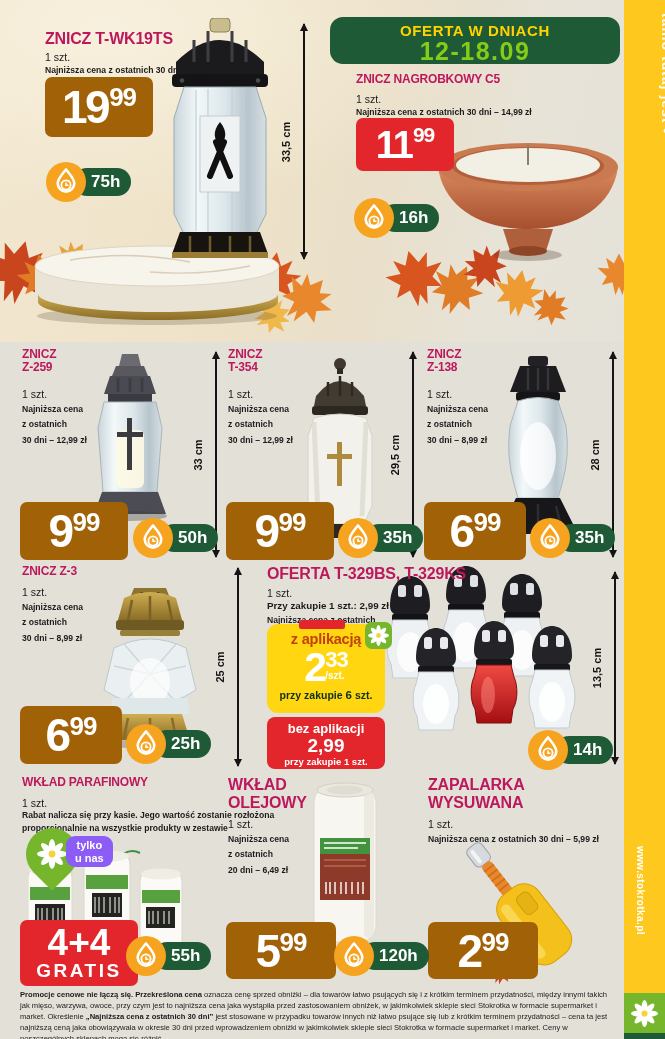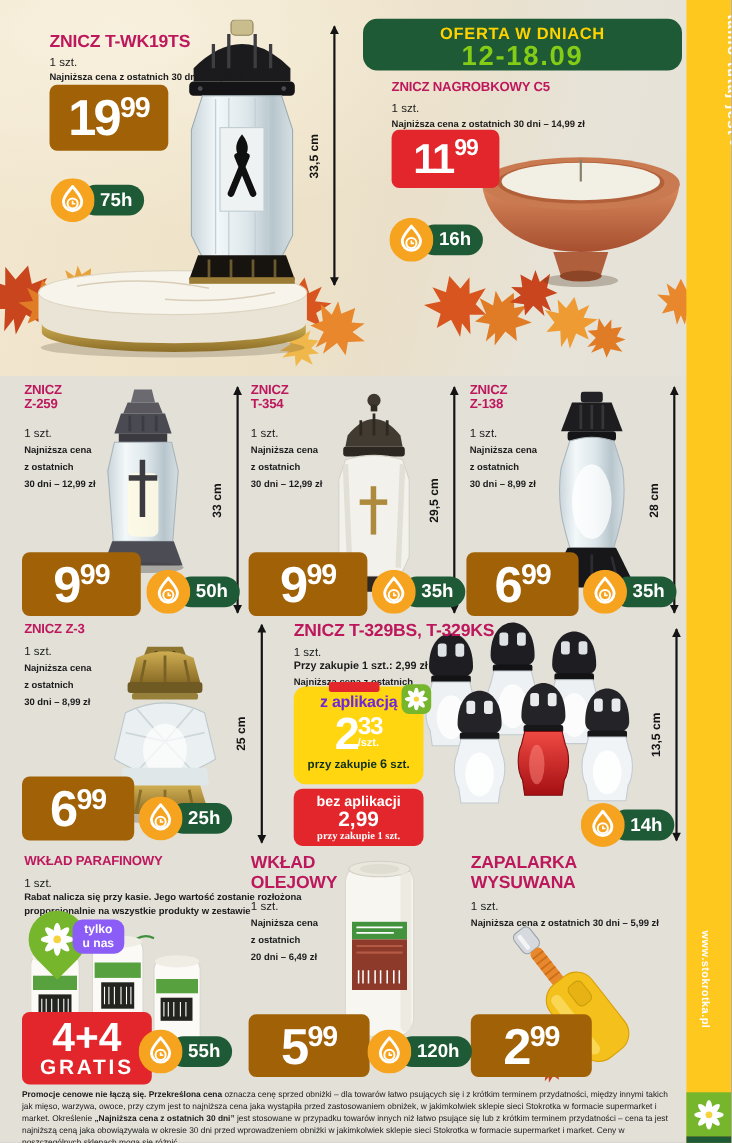--- a/index.html
+++ b/index.html
@@ -43,35 +43,35 @@
   .sidebar{position:absolute;left:624px;top:0;width:41px;height:1039px;background:#ffc81f;z-index:9;}
   .slogan{position:absolute;top:13px;left:0;width:41px;text-align:center;writing-mode:vertical-rl;
           color:#fff;font-weight:bold;font-size:13.5px;letter-spacing:1.2px;white-space:nowrap;left:9px;}
   .slogan .dot{font-size:11px;letter-spacing:0;}
   .url{position:absolute;top:846px;left:11px;writing-mode:vertical-rl;color:#fff;font-weight:bold;font-size:10px;letter-spacing:.4px;}
   .daisysq{position:absolute;top:993px;left:0;width:41px;height:40px;background:#76b62c;display:flex;align-items:center;justify-content:center;}
   .sb-foot{position:absolute;top:1033px;left:0;width:41px;height:6px;background:#1d5a35;}
   
   .appbox{position:absolute;left:267px;top:624px;width:118px;height:89px;background:#ffd60f;border-radius:11px;z-index:6;text-align:center;}
   .app-tab{position:absolute;top:-4px;left:32px;width:46px;height:9px;background:#e2262b;border-radius:2.5px;}
-  .app-head{margin-top:7px;font-size:14.5px;font-weight:bold;color:#6d28d9;letter-spacing:-.2px;text-align:center;}
+  .app-head{margin-top:7px;font-size:14.5px;font-weight:bold;color:#c2410c;letter-spacing:-.2px;text-align:center;}
   .app-daisy{position:absolute;right:-7px;top:-2px;width:27px;height:27px;background:#76b62c;border-radius:7px;
              display:flex;align-items:center;justify-content:center;}
   .ap{display:flex;justify-content:center;color:#fff;font-weight:bold;margin-top:0px;line-height:1;}
   .ap .i{font-size:41px;letter-spacing:-2px;}
   .ap .frac{display:flex;flex-direction:column;align-items:flex-start;margin-top:2px;}
   .ap .d{font-size:22px;letter-spacing:-1px;}
   .ap .per{font-size:10px;}
   .aq{font-size:10.5px;font-weight:bold;color:#0e2f1c;margin-top:1px;}
   .aq b{font-size:11.5px;}
   .noapp{position:absolute;left:267px;top:717px;width:118px;height:52px;background:#e2262b;border-radius:8px;
          color:#fff;text-align:center;z-index:6;}
   .noapp .l1{font-size:13px;font-weight:bold;margin-top:4px;}
   .noapp .l2{font-size:19px;font-weight:bold;line-height:1;}
-  .noapp .l3{font-size:9.5px;font-weight:bold;margin-top:1px;font-family:Liberation Serif, serif;}
+  .noapp .l3{font-size:9.5px;font-weight:bold;margin-top:1px;}
   
   .drop{position:absolute;left:26px;top:828px;width:52px;height:52px;background:#76b62c;border-radius:50% 50% 50% 0;
         transform:rotate(-45deg);display:flex;align-items:center;justify-content:center;z-index:6;}
   .drop svg{transform:rotate(45deg);}
   .expill{position:absolute;left:66px;top:836px;background:#8b5cf6;color:#fff;border-radius:9px;padding:3px 9px;
           font-size:11px;font-weight:bold;text-align:center;line-height:1.15;z-index:7;}
   
   .offer{position:absolute;left:20px;top:920px;width:118px;height:66px;background:#e2262b;border-radius:7px;
          color:#fff;text-align:center;font-weight:bold;z-index:6;}
   .offer .o1{font-size:37px;line-height:1;margin-top:4px;}
@@ -392,21 +392,21 @@
     <svg viewBox="0 0 40 40">
         <use href="#flamebadge"></use>
       </svg>
     <span class="bp">25h</span>
   </div>
   <div class="harrow" style="left:211px;top:568px;height:198px">
     <i class="hline"></i>
       <b class="hlab">25 cm</b>
   </div>
 
-  <div class="t" style="left:267px;top:565px">ZNICZ T-329BS, T-329KS</div>
+  <div class="t" style="left:267px;top:565px">OFERTA T-329BS, T-329KS</div>
   <div class="u" style="left:267px;top:587px">1 szt.</div>
   <div class="buy-note" style="left:267px;top:600px">Przy zakupie 1 szt.: 2,99 zł</div>
   <div class="n" style="left:267px;top:613px">
     <div>Najniższa cena z ostatnich</div>
     <div>30 dni – 3,99 zł</div>
   </div>
   <svg class="art" style="left:382px;top:562px" width="200" height="205" viewBox="0 0 200 205">
     <g transform="translate(0,10)">
       <use href="#mc" fill="#1e1e22"></use>
         <rect x="16" y="13" width="8" height="12" rx="2.5" fill="#dfe2e4"></rect>

